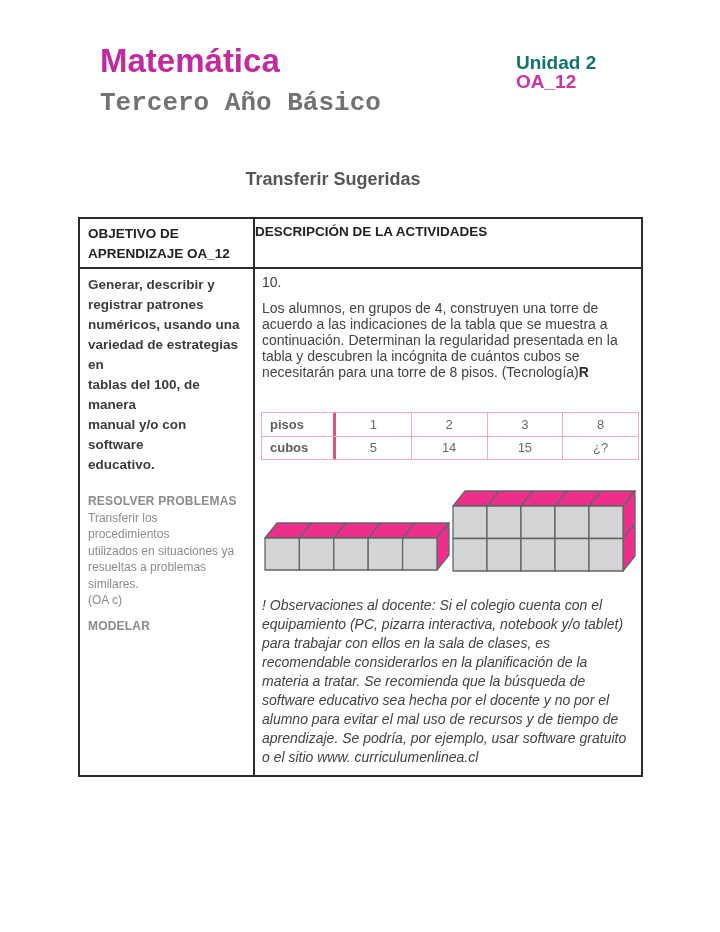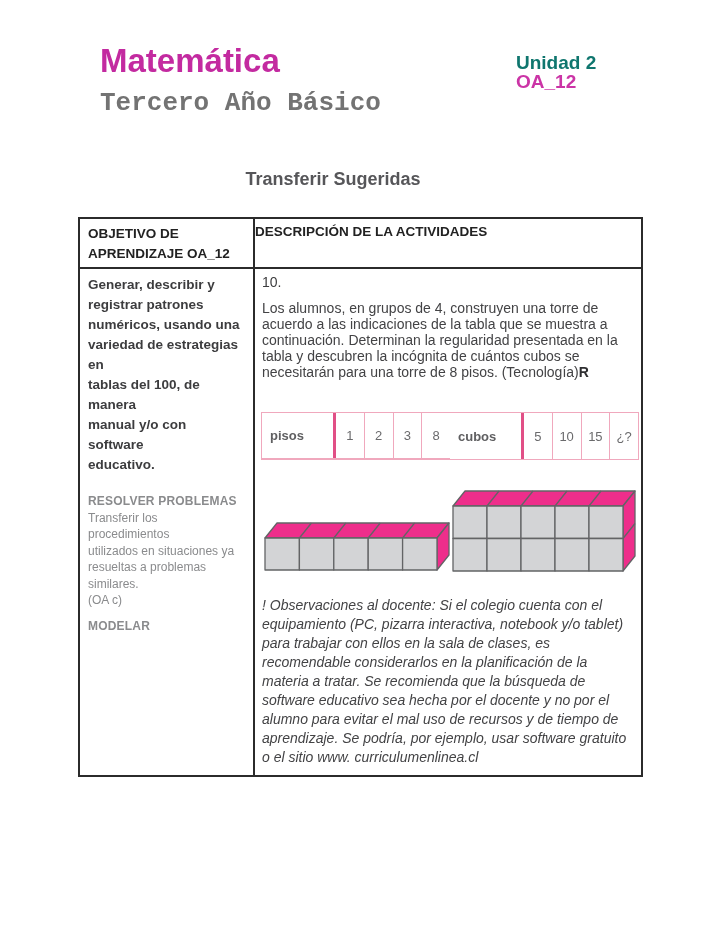--- a/index.html
+++ b/index.html
@@ -37,21 +37,21 @@
   .skill-title { font-weight:bold; letter-spacing:0.2px; }
   .skill-body  { margin-bottom:9px; }
 
   
   .act-num  { position:absolute; left:7px; top:5px;  font-size:14px; font-weight:normal; color:#3c3c3e; }
   .act-text { position:absolute; left:7px; top:31px; width:376px; font-size:14px; color:#434345; line-height:16px; }
   .act-text b { color:#2e2e30; }
 
   
   .mini-table { position:absolute; left:6px; top:143px; width:378px; height:48px;
-                border:1.5px solid #f0a8bd; background:#fff; display:flex; flex-direction:row; }
+                border:1.5px solid #f0a8bd; background:#fff; display:flex; flex-direction:column; }
   .mini-row   { display:flex; flex:1; }
   .mini-row.first { border-bottom:1.5px solid #f0a8bd; }
   .mini-label { width:74px; padding-left:8px; display:flex; align-items:center;
                 font-size:13px; font-weight:bold; color:#5f5f61; border-right:3px solid #e14f86; }
   .mini-cell  { flex:1; display:flex; align-items:center; justify-content:center;
                 font-size:13px; color:#6a6a6c; border-right:1.5px solid #f0a8bd; }
   .mini-cell:last-child { border-right:none; }
 
   .cubes-svg { position:absolute; left:0px; top:218px; }
 
@@ -109,21 +109,21 @@
         <div class="mini-row first">
           <div class="mini-label">pisos</div>
           <div class="mini-cell">1</div>
           <div class="mini-cell">2</div>
           <div class="mini-cell">3</div>
           <div class="mini-cell">8</div>
         </div>
         <div class="mini-row">
           <div class="mini-label">cubos</div>
           <div class="mini-cell">5</div>
-          <div class="mini-cell">10</div>
+          <div class="mini-cell">14</div>
           <div class="mini-cell">15</div>
           <div class="mini-cell">¿?</div>
         </div>
       </div>
 
       <svg class="cubes-svg" width="388" height="100" viewBox="0 0 388 100">
 
         <g stroke="#636466" stroke-width="1.3" stroke-linejoin="round">
           <polygon points="10,51 22,36 194,36 182,51" fill="#ee2e8b"></polygon>
           <line x1="44.4" y1="51" x2="56.4" y2="36" stroke="#636466"></line>

